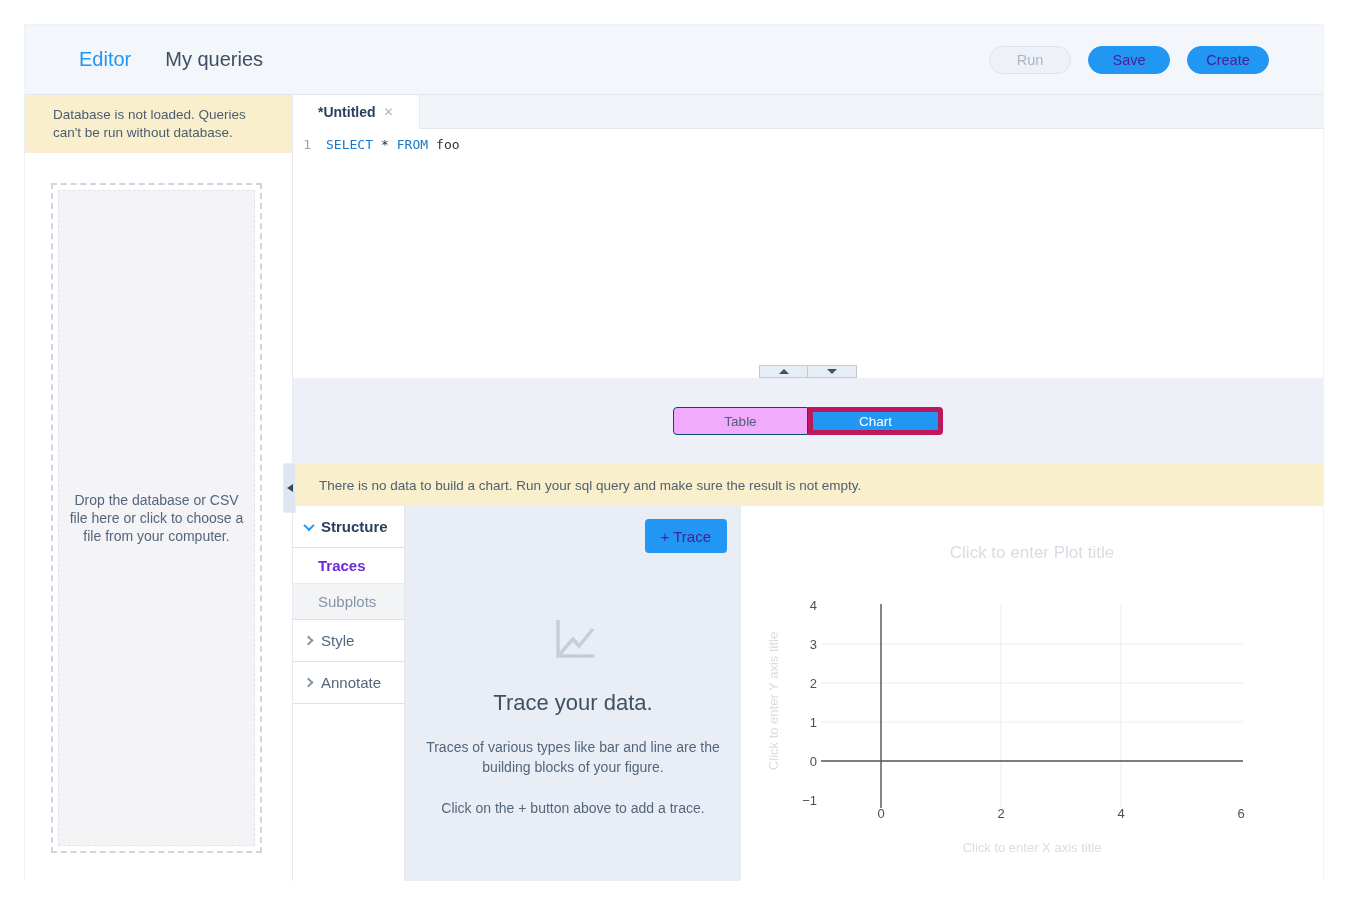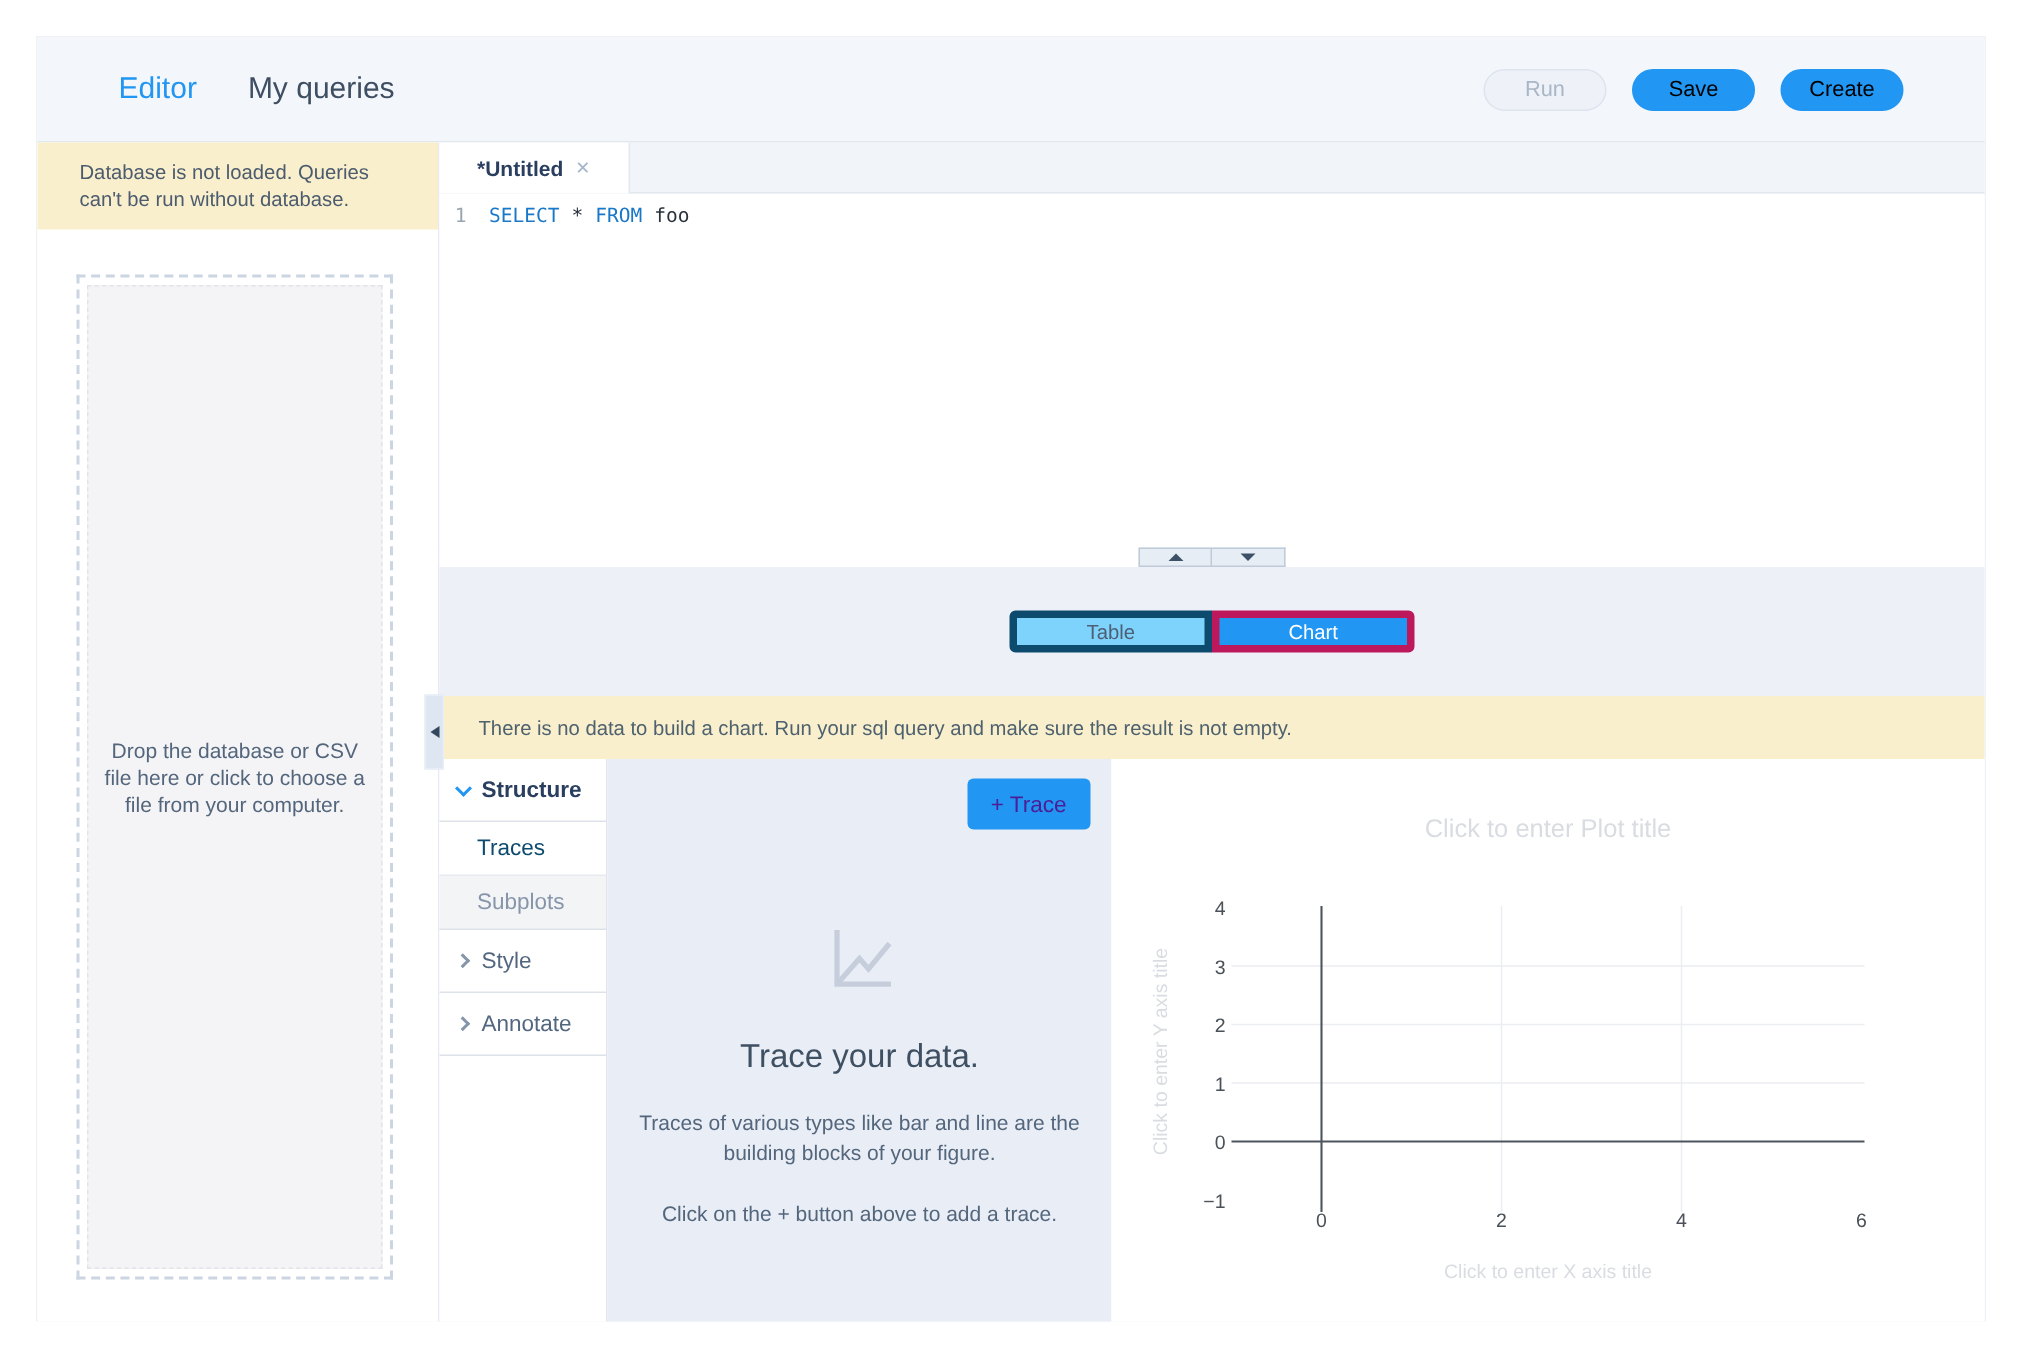--- a/index.html
+++ b/index.html
@@ -11,21 +11,21 @@
   
   .header { height:70px; background:#f3f6fa; border-bottom:1px solid #e2e7ee;
     display:flex; align-items:center; padding:0 54px; }
   .nav { display:flex; gap:34px; font-size:20px; }
   .nav-item { cursor:pointer; color:#3f4f63; }
   .nav-item.active { color:#2196f3; }
   .hbtns { margin-left:auto; display:flex; gap:17px; }
   .btn { height:28px; min-width:82px; border-radius:16px; font-size:14.5px;
     display:flex; align-items:center; justify-content:center; padding:0 16px; border:1px solid transparent; }
   .btn.disabled { background:#eef2f8; border-color:#dde4ee; color:#a9b6c6; }
-  .btn.primary { background:#2196f3; border-color:#2196f3; color:#000000;padding-left:16px; }
+  .btn.primary { background:#2196f3; border-color:#2196f3; color:#4c1d95;padding-left:16px; }
 
   
   .bodyrow { display:flex; height:786px; }
 
   
   .sidebar { width:268px; background:#fff; border-right:1px solid #e7ebf1; position:relative; }
   .side-warning { height:58px; background:#f9efcd; padding:11px 22px 0 28px;
     font-size:13.5px; line-height:18px; color:#4c5c6e; }
   .dropzone { position:absolute; left:26px; top:88px; width:211px; height:670px;
     border:2px dashed #ccd6e2; padding:5px; cursor:pointer; }
@@ -58,38 +58,38 @@
   .split-btn + .split-btn { border-left:none; }
   .tri-up { width:0; height:0; border-left:5px solid transparent; border-right:5px solid transparent;
     border-bottom:5px solid #3c5068; }
   .tri-down { width:0; height:0; border-left:5px solid transparent; border-right:5px solid transparent;
     border-top:5px solid #3c5068; }
 
   .results { height:86px; background:#edf1f7; display:flex; justify-content:center; }
   .toggle { margin-top:29px; display:flex; height:28px; }
   .toggle-btn { width:135px; font-size:13.5px; display:flex; align-items:center;
     justify-content:center; cursor:pointer; }
-  .toggle-btn.left { background:#7dd3fc; border:5px solid #0c4a6e; border-radius:4px 0 0 4px; color:#4e5f75; }
+  .toggle-btn.left { background:#f0abfc; border:1px solid #0c4a6e; border-radius:4px 0 0 4px; color:#4e5f75; }
   .toggle-btn.right { background:#2196f3; border:5px solid #be185d; border-radius:0 4px 4px 0; color:#fff; }
 
   .chart-warning { height:42px; background:#f9efcd; display:flex; align-items:center;
     padding-left:26px; font-size:13.5px; color:#4e616e; position:relative; }
   .collapse-handle { position:absolute; left:-10px; top:-1px; width:13px; height:50px;
     background:#dde6f1; border:1px solid #e8eef6; display:flex; align-items:center;
     justify-content:center; cursor:pointer; }
   .collapse-tri { width:0; height:0; border-top:4px solid transparent;
     border-bottom:4px solid transparent; border-right:6px solid #33475e; }
 
   
   .chart-editor { flex:1; display:flex; }
   .ce-sidebar { width:112px; background:#fff; border-right:1px solid #e2e6ec; font-size:15px; }
   .ce-row { display:flex; align-items:center; cursor:pointer; }
   .ce-structure { height:42px; padding-left:12px; gap:8px; font-weight:700; color:#2a3f5f;
     border-bottom:1px solid #dde1e9; }
-  .ce-traces { height:36px; padding-left:25px; font-weight:400; color:#0c4a6e;
+  .ce-traces { height:36px; padding-left:25px; font-weight:700; color:#6d28d9;
     background:#fff; border-bottom:1px solid #e7eaef; }
   .ce-subplots { height:36px; padding-left:25px; color:#8795aa; background:#f3f4f6;
     border-bottom:1px solid #dde1e9; }
   .ce-style, .ce-annotate { height:42px; padding-left:12px; gap:9px; color:#52677f;
     border-bottom:1px solid #dde1e9; }
   .chev-down { width:8px; height:8px; border-right:2px solid #2196f3; border-bottom:2px solid #2196f3;
     transform:rotate(45deg) translate(-1px,-1px); }
   .chev-right { width:7px; height:7px; border-top:2px solid #8596ab; border-right:2px solid #8596ab;
     transform:rotate(45deg); }
 

